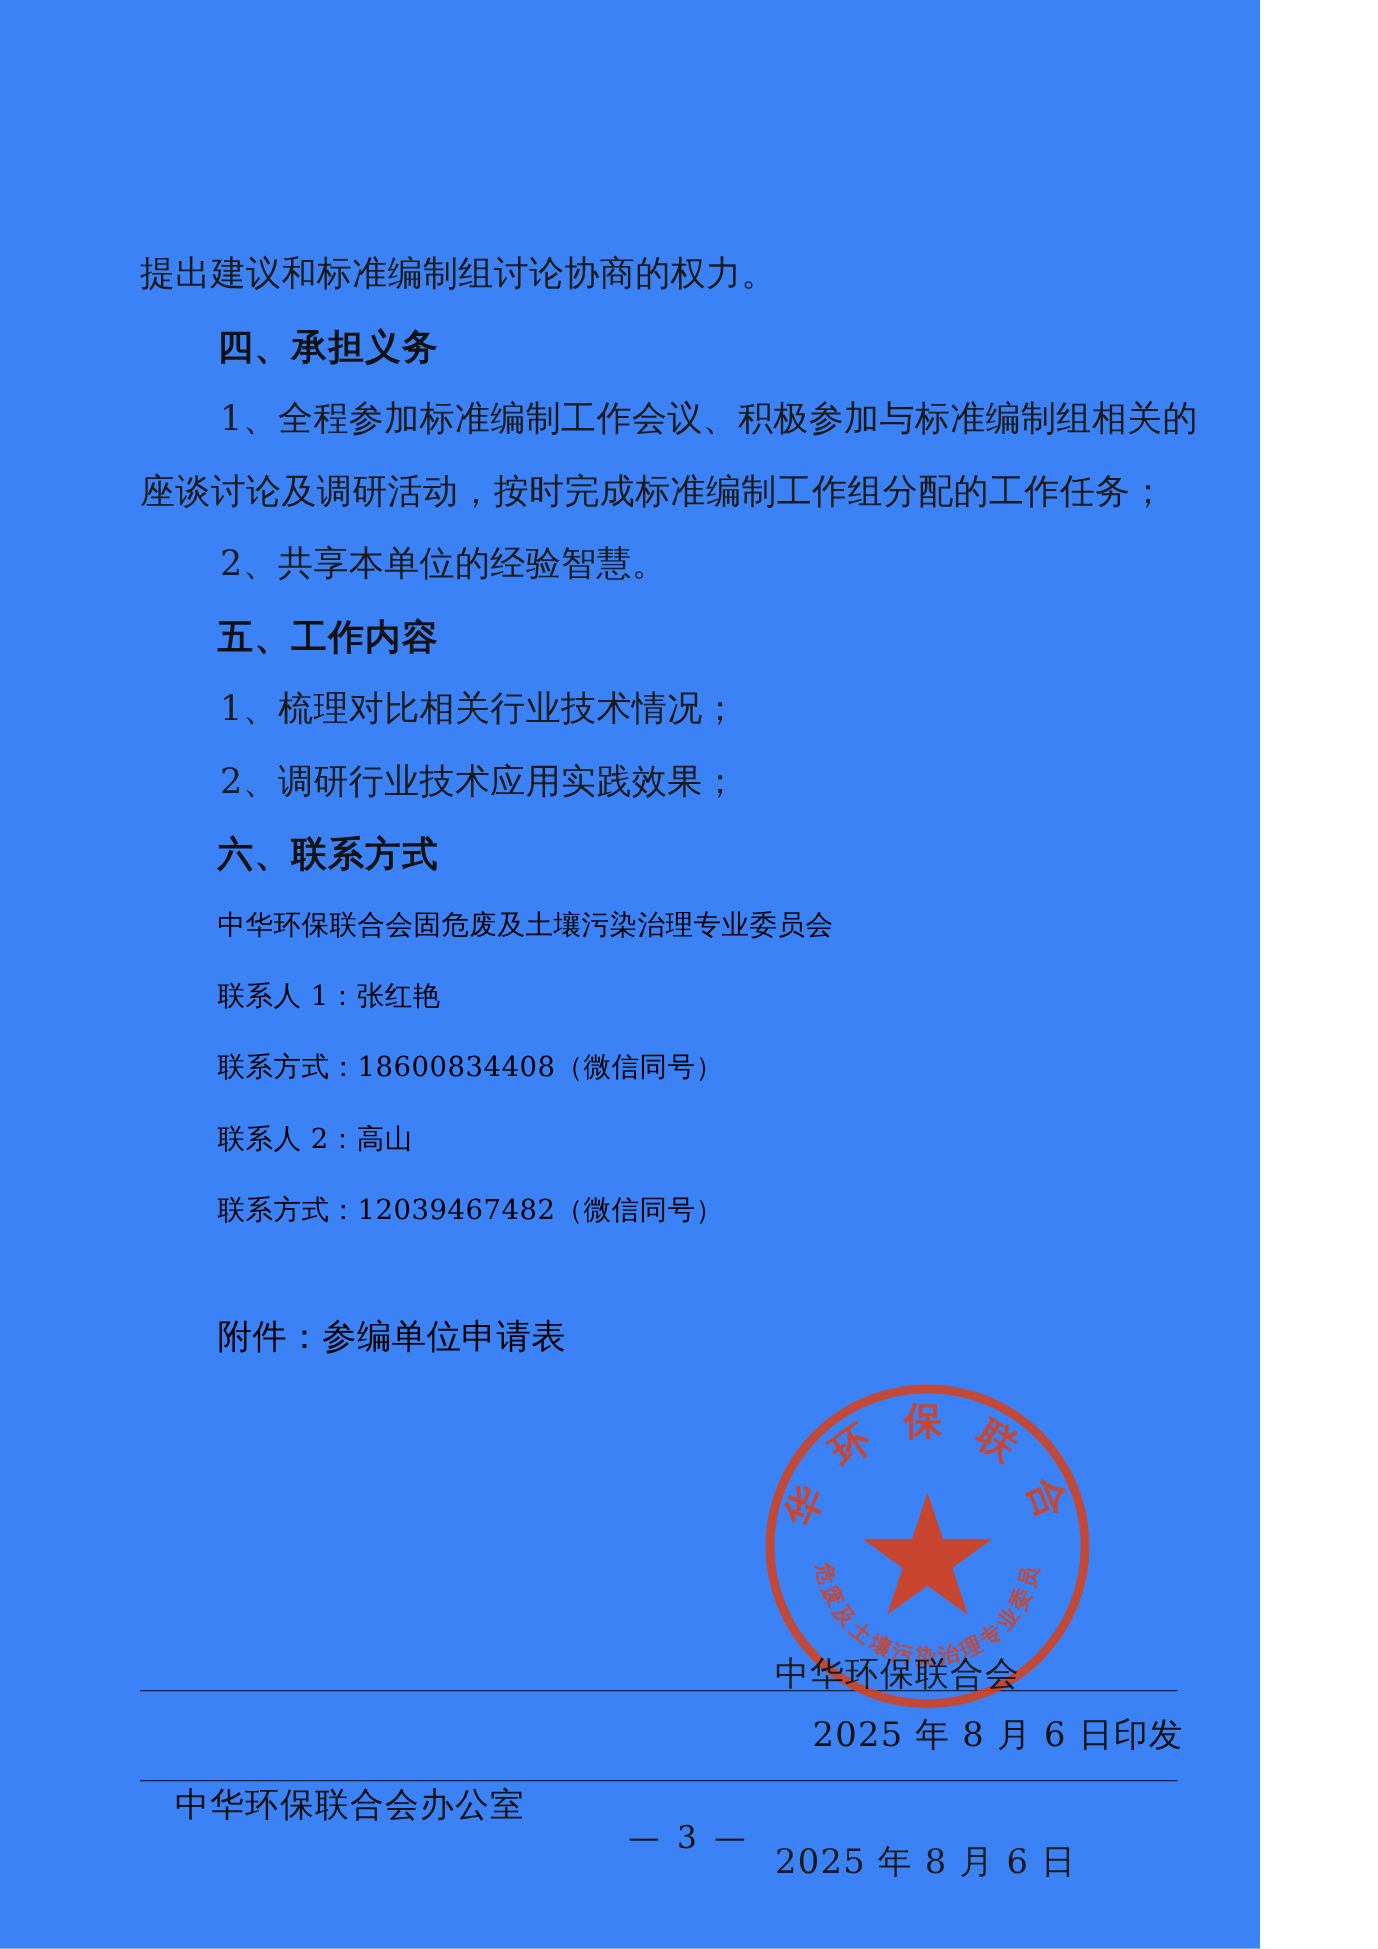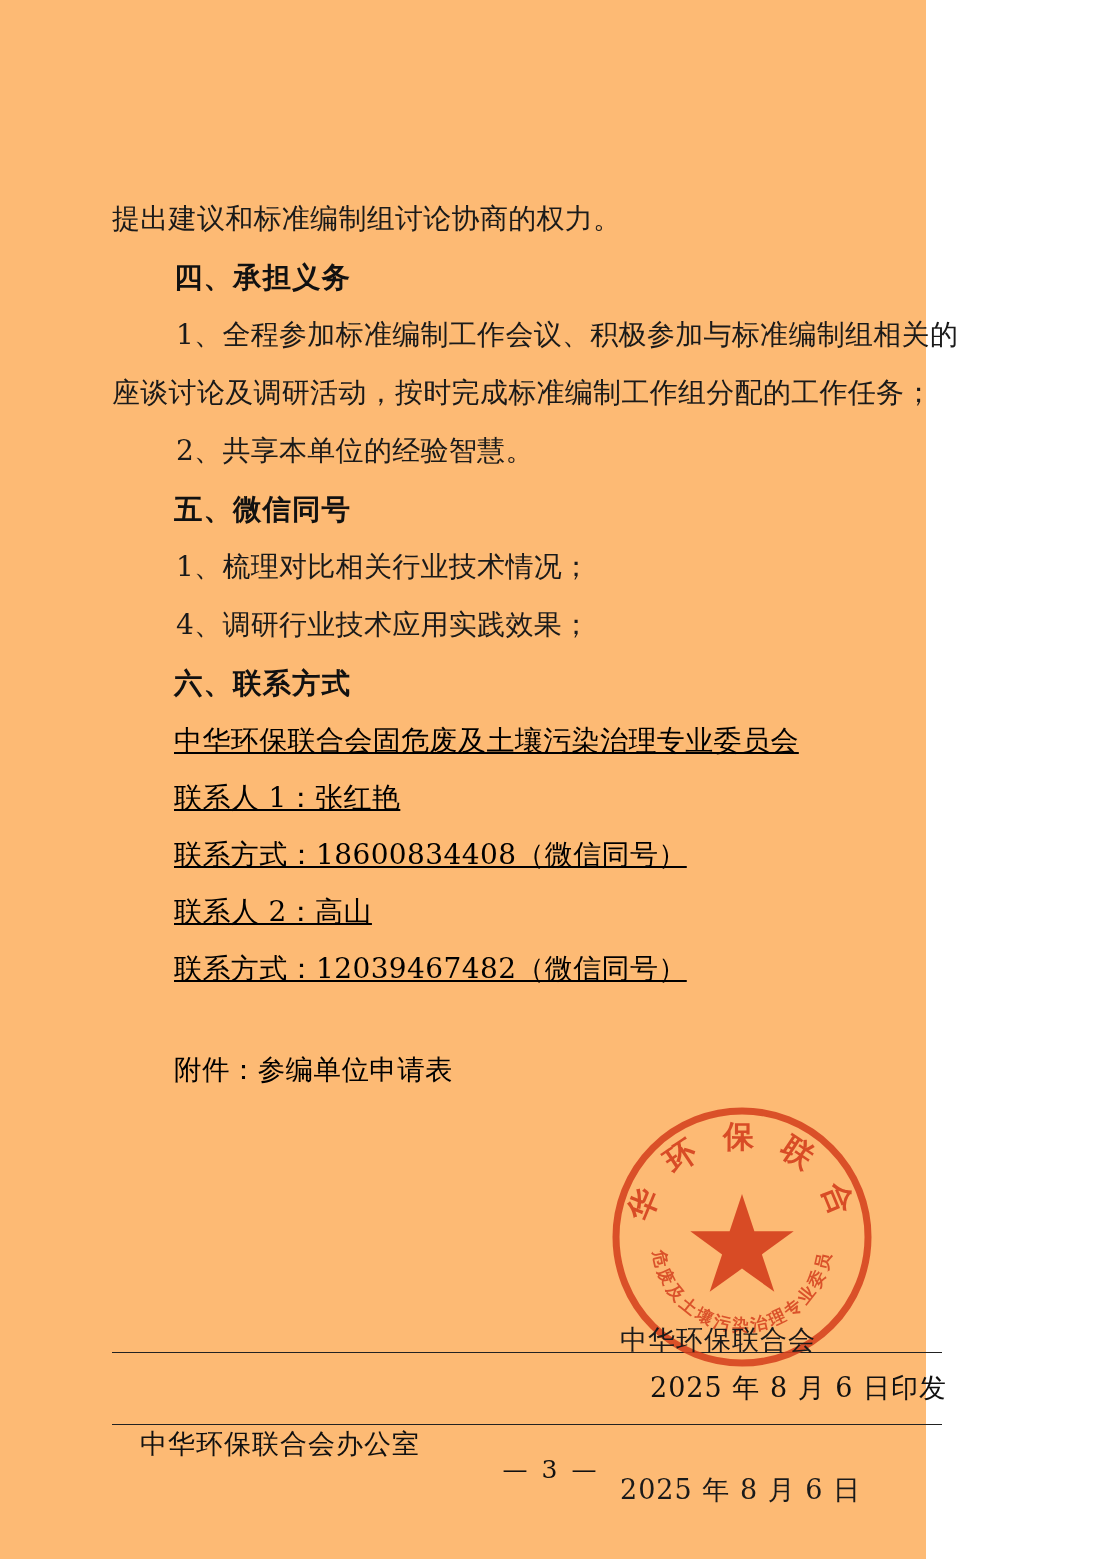--- a/index.html
+++ b/index.html
@@ -12,23 +12,23 @@
     height: 1559px;
     position: relative;
     font-family: "DejaVu Serif", "Liberation Serif", serif;
     color: #000000;
     overflow: hidden;
   }
 
   .page {
     position: absolute;
     left: 0; top: 0;
-    width: 926px;
+    width: 1008px;
     height: 1559px;
-    background: #fdba74;
+    background: #3b82f6;
   }
 
   .content {
     position: absolute;
     left: 112px;
     top: 190px;
     width: 840px;
   }
 
   .line {
@@ -49,25 +49,24 @@
     color: #111;
   }
 
   .body-text {
     font-size: 28px;
     line-height: 58px;
     letter-spacing: 0.3px;
   }
 
   .contact-line {
-    font-size: 28px;
+    font-size: 22px;
     line-height: 57px;
     text-indent: 62px;
     letter-spacing: 0.4px;
-    text-decoration: underline;
   }
 
   .gap {
     height: 44px;
   }
 
   .attachment {
     font-size: 27.5px;
     line-height: 57px;
     text-indent: 62px;
@@ -148,23 +147,23 @@
 <body>
 
 <div class="page">
 
   <div class="content">
     <div class="line body-text">提出建议和标准编制组讨论协商的权力。</div>
     <div class="heading">四、承担义务</div>
     <div class="line body-text indent-2">1、全程参加标准编制工作会议、积极参加与标准编制组相关的</div>
     <div class="line body-text">座谈讨论及调研活动，按时完成标准编制工作组分配的工作任务；</div>
     <div class="line body-text indent-2">2、共享本单位的经验智慧。</div>
-    <div class="heading">五、微信同号</div>
+    <div class="heading">五、工作内容</div>
     <div class="line body-text indent-2">1、梳理对比相关行业技术情况；</div>
-    <div class="line body-text indent-2">4、调研行业技术应用实践效果；</div>
+    <div class="line body-text indent-2">2、调研行业技术应用实践效果；</div>
     <div class="heading">六、联系方式</div>
     <div class="contact-line">中华环保联合会固危废及土壤污染治理专业委员会</div>
     <div class="contact-line">联系人 1：张红艳</div>
     <div class="contact-line">联系方式：18600834408（微信同号）</div>
     <div class="contact-line">联系人 2：高山</div>
     <div class="contact-line">联系方式：12039467482（微信同号）</div>
     <div class="gap"></div>
     <div class="attachment">附件：参编单位申请表</div>
   </div>
 

